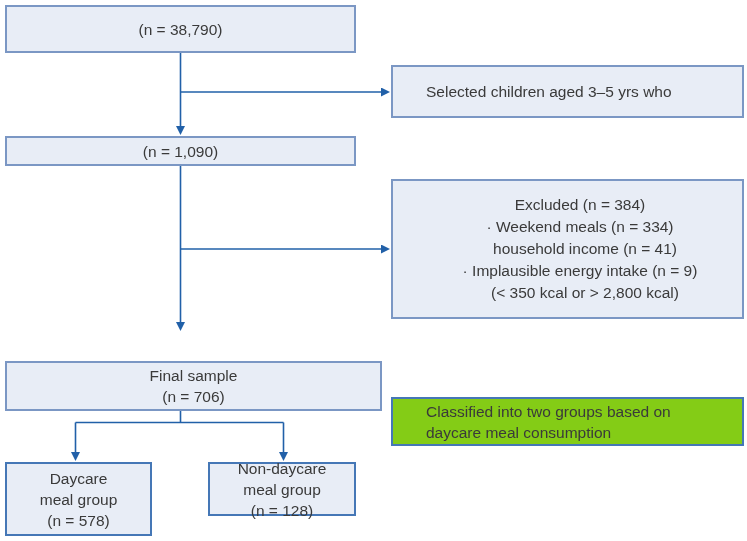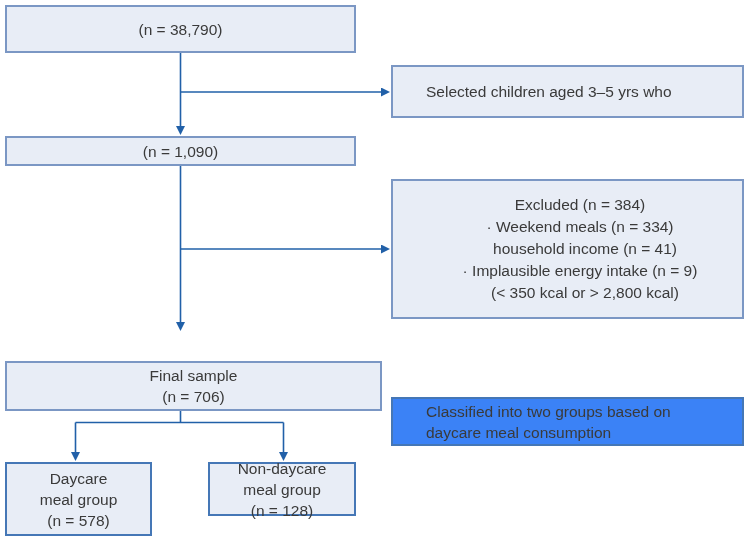--- a/index.html
+++ b/index.html
@@ -23,21 +23,21 @@
     box-sizing: border-box;
     background: #e8edf6;
     border: 2px solid #7b97c4;
     display: flex;
     flex-direction: column;
     justify-content: center;
   }
   .box.centered { align-items: center; text-align: center; }
   .box.lefttext { align-items: flex-start; text-align: left; padding-left: 33px; padding-right: 8px; }
   .box.accent { border-color: #4577b6; }
-  .box.white { background: #3b82f6; }
+  .box.white { background: #84cc16; }
   .excluded-box { line-height: 22px; }
   .line { white-space: nowrap; }
   .line.indent { padding-left: 10px; }
   svg.connectors {
     position: absolute;
     left: 0; top: 0;
     width: 747px;
     height: 541px;
     pointer-events: none;
   }

